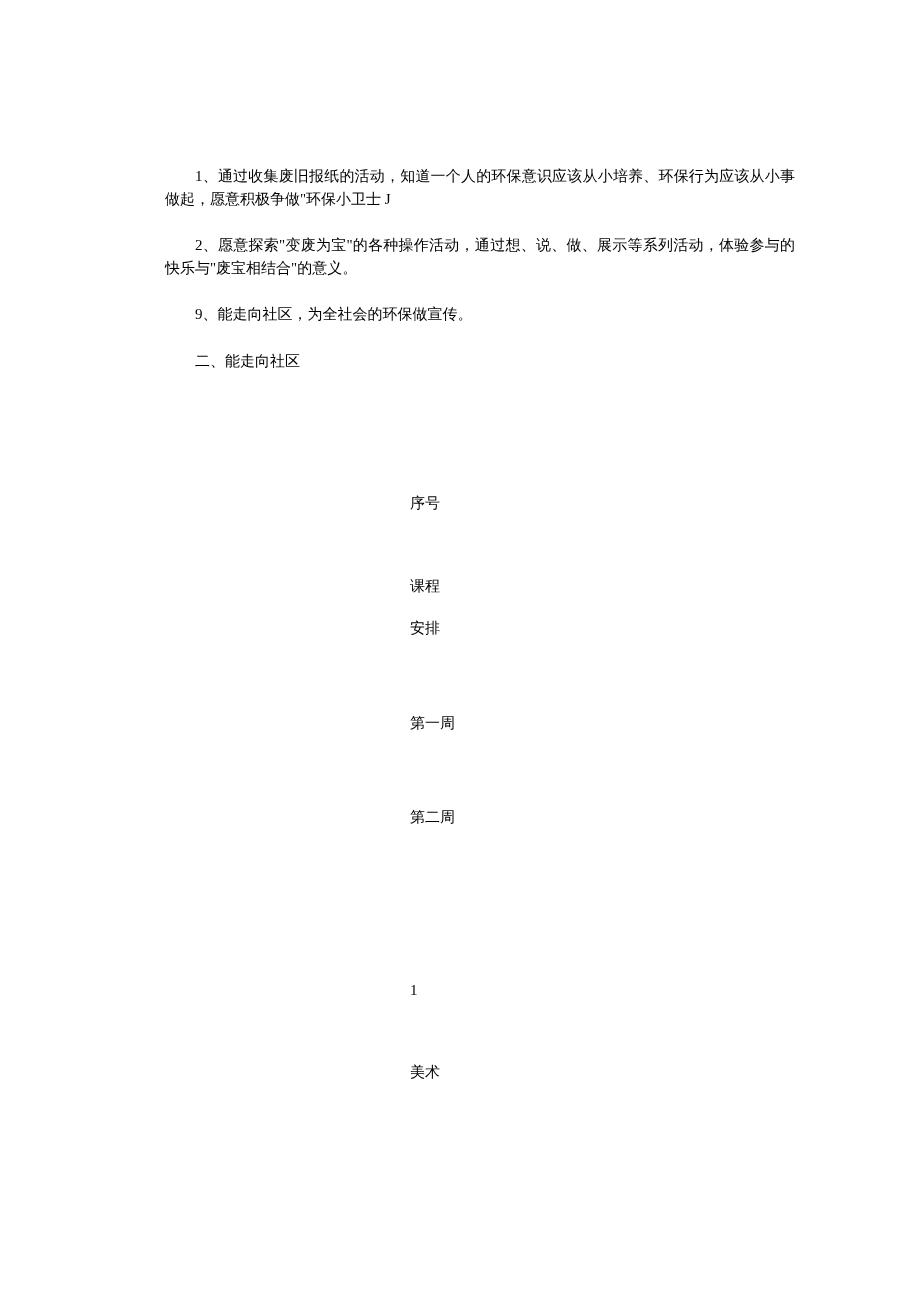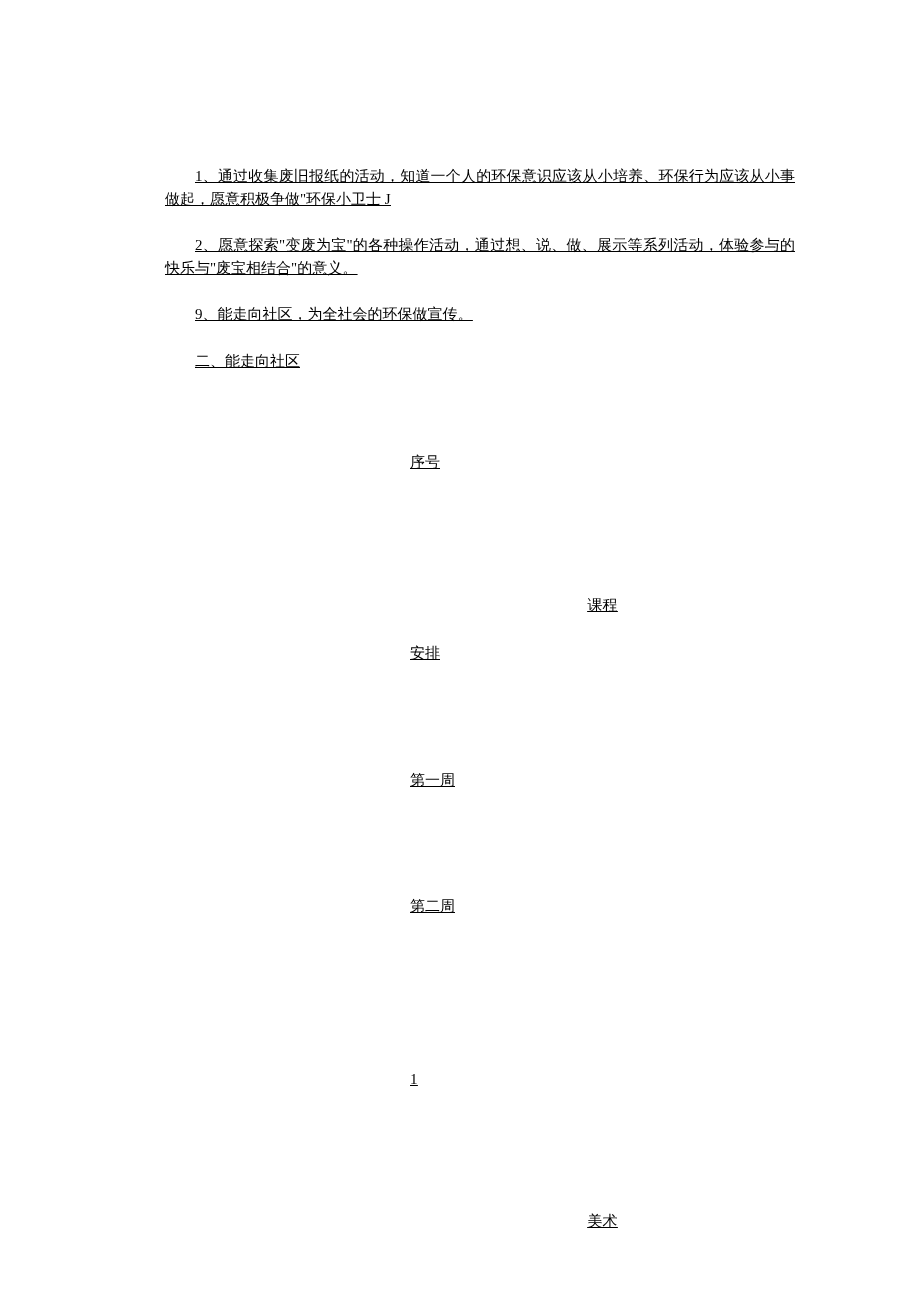--- a/index.html
+++ b/index.html
@@ -1,19 +1,18 @@
 <!DOCTYPE html>
 <html><head>
   <meta charset="utf-8">
   <style>
     * {
       margin: 0;
       padding: 0;
       box-sizing: border-box;
-      text-decoration: underline;
     }
     body {
       width: 920px;
       min-height: 1301px;
       background: #ffffff;
       font-family: "SimSun", "宋体", serif;
       font-size: 15px;
       color: #000000;
       padding: 165px 125px 0 165px;
       line-height: 1.5;
@@ -23,31 +22,30 @@
       text-align: justify;
     }
     .first-line-indent {
       text-indent: 2em;
     }
     .list-item {
       padding-left: 245px;
       margin-bottom: 0;
     }
     .section-gap-large {
-      margin-top: 79px;
+      margin-top: 120px;
     }
     .section-gap-medium {
-      margin-top: 104px;
+      margin-top: 72px;
     }
     .section-gap-small {
-      margin-top: 26px;
+      margin-top: 20px;
     }
     .section-gap-xlarge {
-      margin-top: 120px;
-      text-align: center;
+      margin-top: 60px;
     }
     .section-gap-xxlarge {
       margin-top: 150px;
     }
   </style>
 </head>
 <body>
 
 <div class="paragraph first-line-indent">1、通过收集废旧报纸的活动，知道一个人的环保意识应该从小培养、环保行为应该从小事做起，愿意积极争做"环保小卫士 J</div>
 

